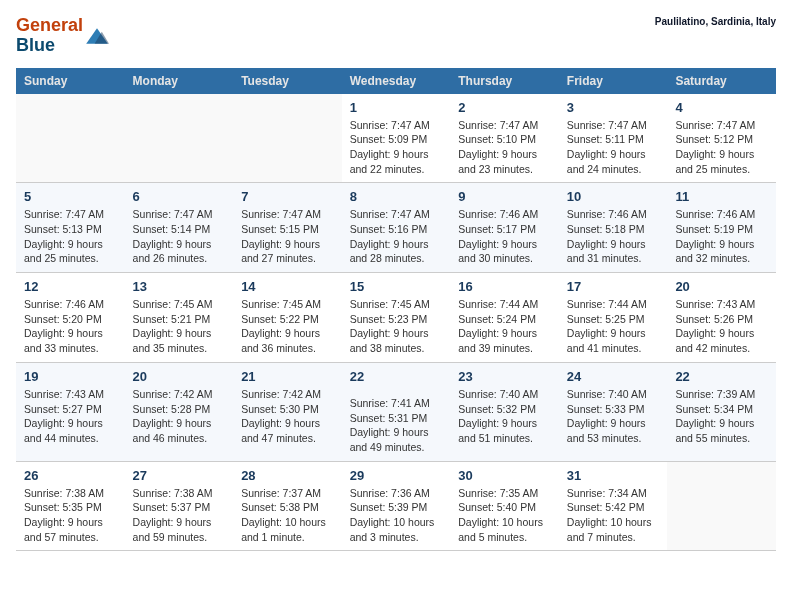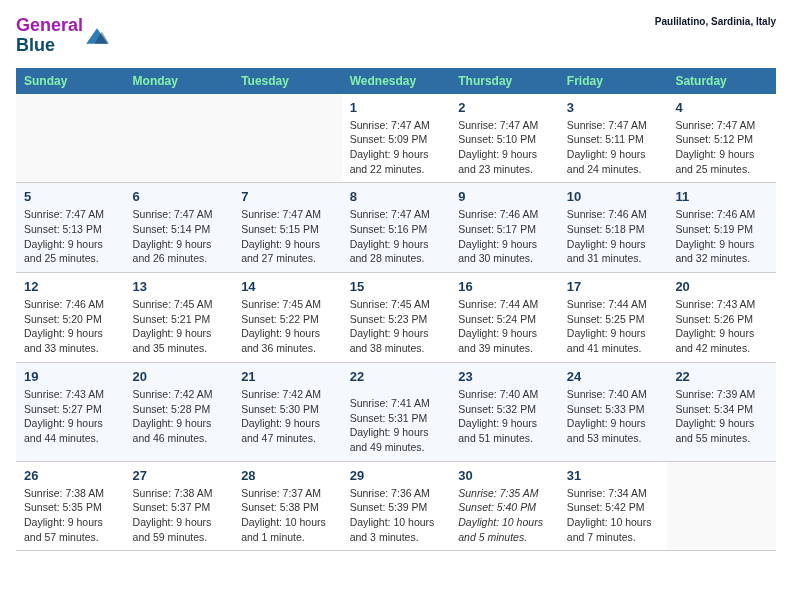--- a/index.html
+++ b/index.html
@@ -20,21 +20,21 @@
       display: flex;
       align-items: center;
     }
     .logo-text {
       font-size: 18px;
       font-weight: bold;
       color: #1a3a5c;
       line-height: 1.1;
     }
     .logo-text span {
-      color: #a21caf;
+      color: #c2410c;
     }
     .logo-icon {
       width: 24px;
       height: 24px;
       margin-left: 2px;
     }
     .title-block {
       text-align: right;
     }
     .month-title {
@@ -47,21 +47,21 @@
       color: #0f172a;
       font-weight: bold;
     }
     table {
       width: 100%;
       border-collapse: collapse;
       font-size: 11px;
     }
     thead tr th {
       background-color: #2e6da4;
-      color: #86efac;
+      color: #e5e5e5;
       text-align: left;
       padding: 6px 8px;
       font-size: 12px;
       font-weight: bold;
     }
     tbody tr {
       border-bottom: 1px solid #ccc;
     }
     tbody tr:nth-child(even) {
       background: #f5f8fc;
@@ -308,21 +308,21 @@
 Daylight: 10 hours and 1 minute.</div>
         </td>
         <td>
           <span class="day-num">29</span>
           <div class="day-info" style="white-space: pre-line;">Sunrise: 7:36 AM
 Sunset: 5:39 PM
 Daylight: 10 hours and 3 minutes.</div>
         </td>
         <td>
           <span class="day-num">30</span>
-          <div class="day-info" style="white-space: pre-line; font-style: italic;">Sunrise: 7:35 AM
+          <div class="day-info" style="white-space: pre-line;">Sunrise: 7:35 AM
 Sunset: 5:40 PM
 Daylight: 10 hours and 5 minutes.</div>
         </td>
         <td>
           <span class="day-num">31</span>
           <div class="day-info" style="white-space: pre-line;">Sunrise: 7:34 AM
 Sunset: 5:42 PM
 Daylight: 10 hours and 7 minutes.</div>
         </td>
         <td class="empty-cell"></td>

